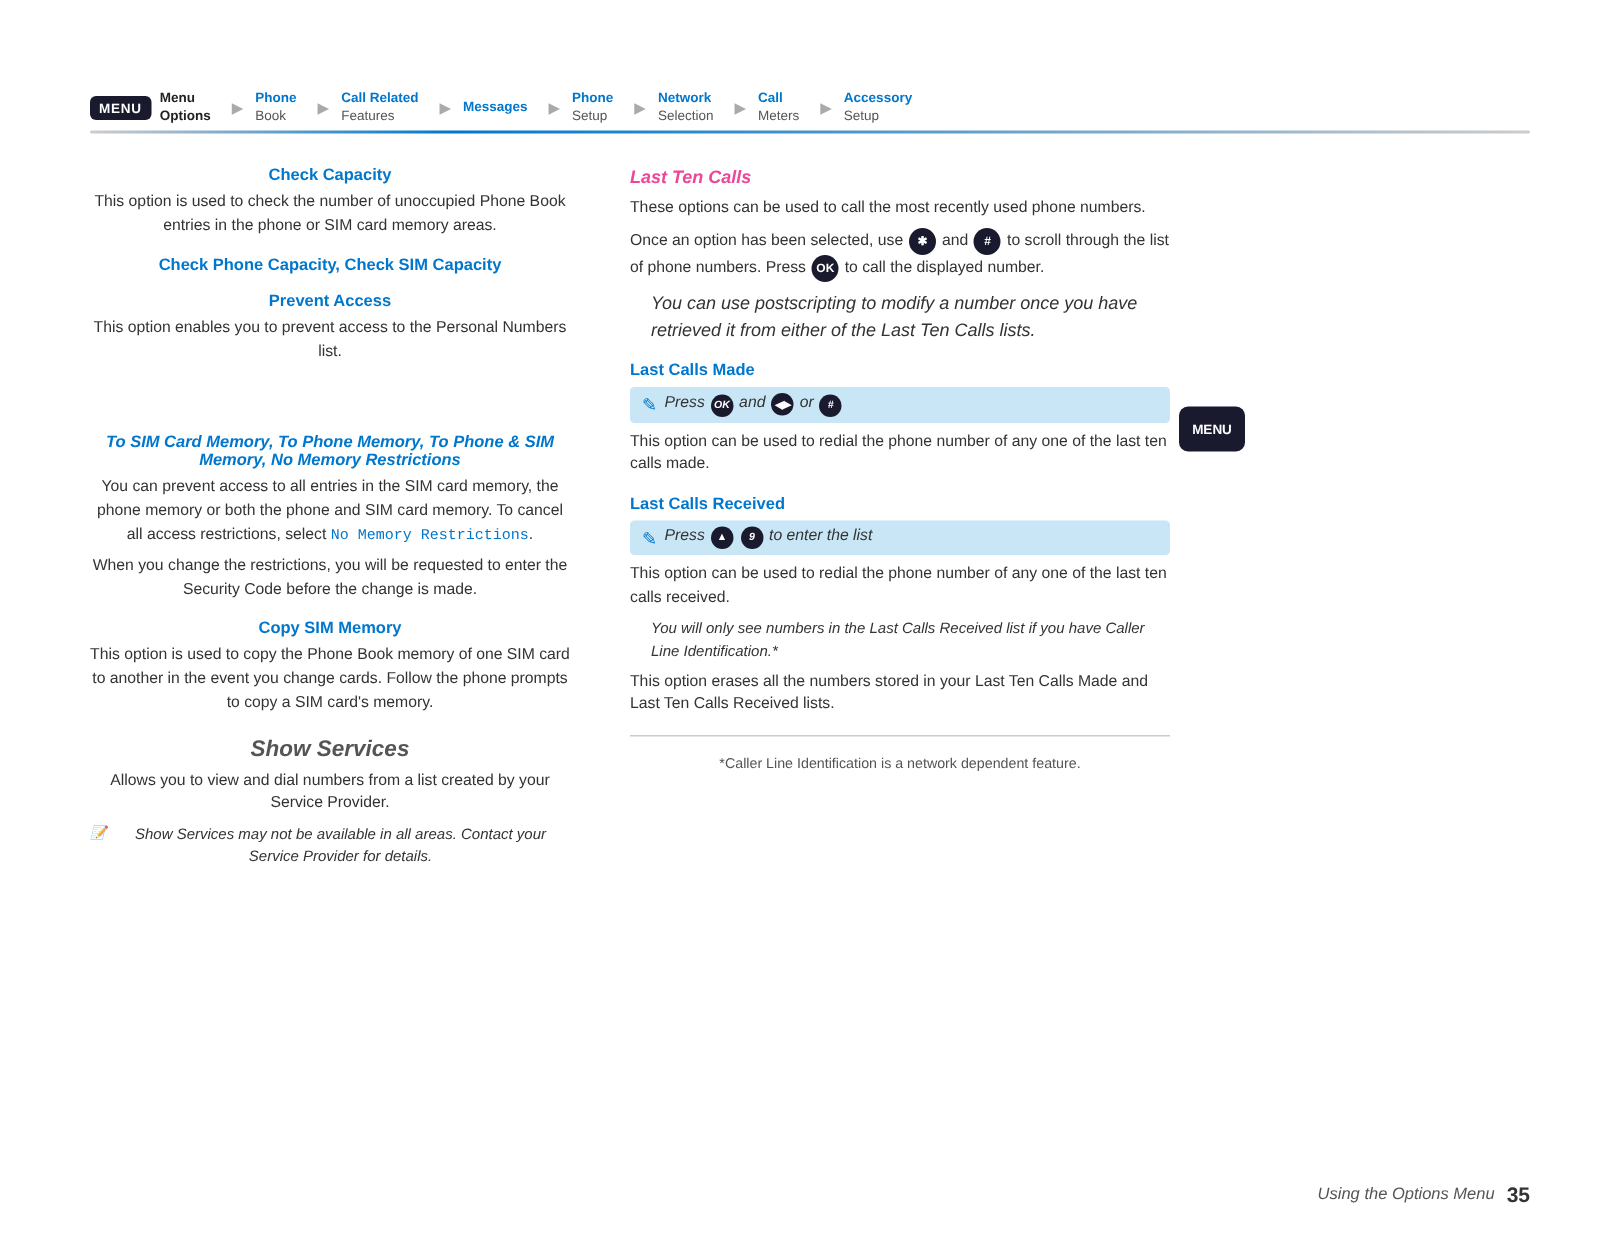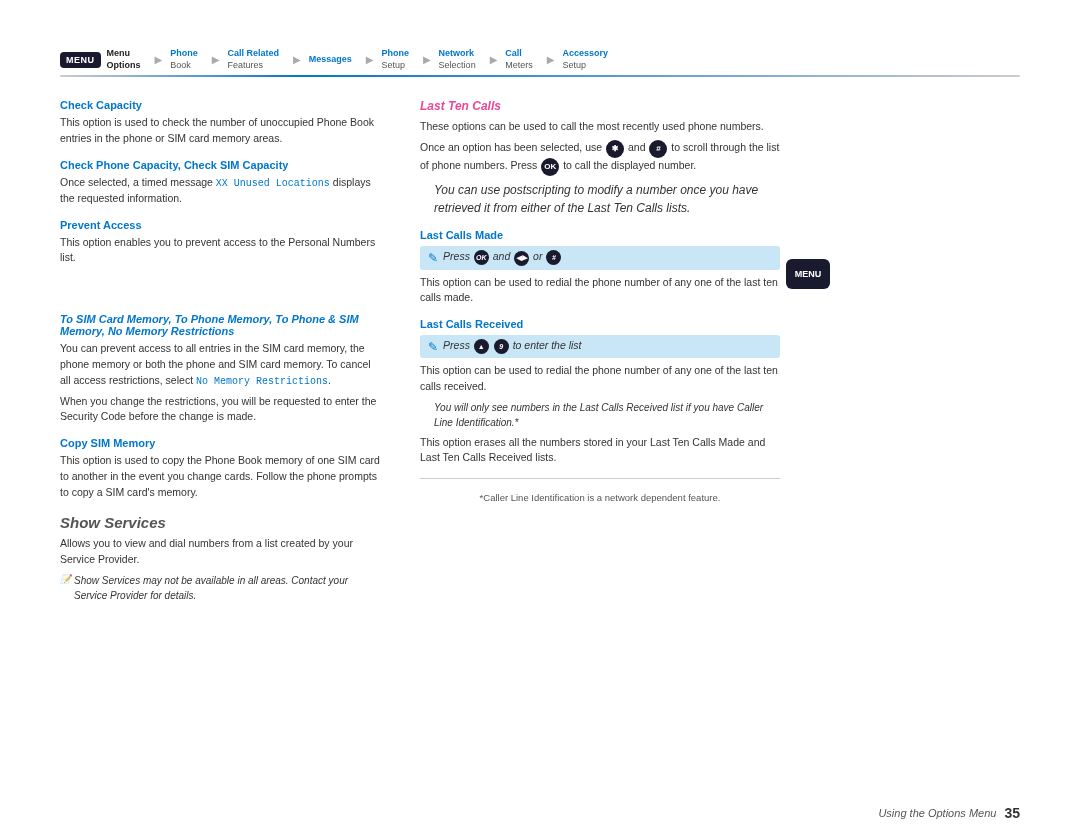--- a/index.html
+++ b/index.html
@@ -12,21 +12,21 @@
       height: 834px;
       overflow: hidden;
       position: relative;
     }
 
     .page-container {
       width: 1080px;
       height: 834px;
       background: #fff;
       position: relative;
-      padding: 48px 60px 40px 60px;
+      padding: 60px 60px 40px 60px;
     }
 
     
     .nav-bar {
       display: flex;
       align-items: center;
       margin-bottom: 28px;
       position: relative;
     }
 
@@ -91,20 +91,21 @@
     
     .content {
       display: flex;
       gap: 40px;
       margin-top: 10px;
     }
 
     .left-col {
       flex: 1;
       max-width: 320px;
+      text-align: center;
     }
 
     .right-col {
       flex: 1;
       max-width: 360px;
       position: relative;
     }
 
     
     .section-heading {
@@ -209,21 +210,21 @@
 
     .footer-note {
       font-size: 9.5px;
       color: #555;
       text-align: center;
       margin-top: 8px;
     }
 
     .page-footer {
       position: absolute;
-      bottom: 13px;
+      bottom: 30px;
       right: 60px;
       display: flex;
       align-items: center;
       gap: 8px;
     }
 
     .page-footer .footer-text {
       font-size: 11px;
       color: #555;
       font-style: italic;
@@ -331,24 +332,20 @@
   </div>
 
   <div class="content">
 
     <div class="left-col">
 
       <div class="section-heading blue-bold">Check Capacity</div>
       <p>This option is used to check the number of unoccupied Phone Book entries in the phone or SIM card memory areas.</p>
 
       <div class="section-heading blue-bold">Check Phone Capacity, Check SIM Capacity</div>
-      <p>
-        Once selected, a timed message <span class="mono-text">XX Unused Locations</span>
-        <span>displays the requested information.</span>
-      </p>
 
       <div class="section-heading blue-bold">Prevent Access</div>
       <p>This option enables you to prevent access to the Personal Numbers list.</p>
 
       <div class="section-heading bold-italic" style="font-size:11px;font-weight:bold;color:#0077cc;">To SIM Card Memory, To Phone Memory, To Phone &amp; SIM Memory, No Memory Restrictions</div>
       <p>
         <span>You can prevent access to all entries in the SIM card memory, the phone memory or both the phone and SIM card memory. To cancel all access restrictions, select</span> <span class="mono-text">No Memory Restrictions</span>.
       </p>
       <p>When you change the restrictions, you will be requested to enter the Security Code before the change is made.</p>
 

